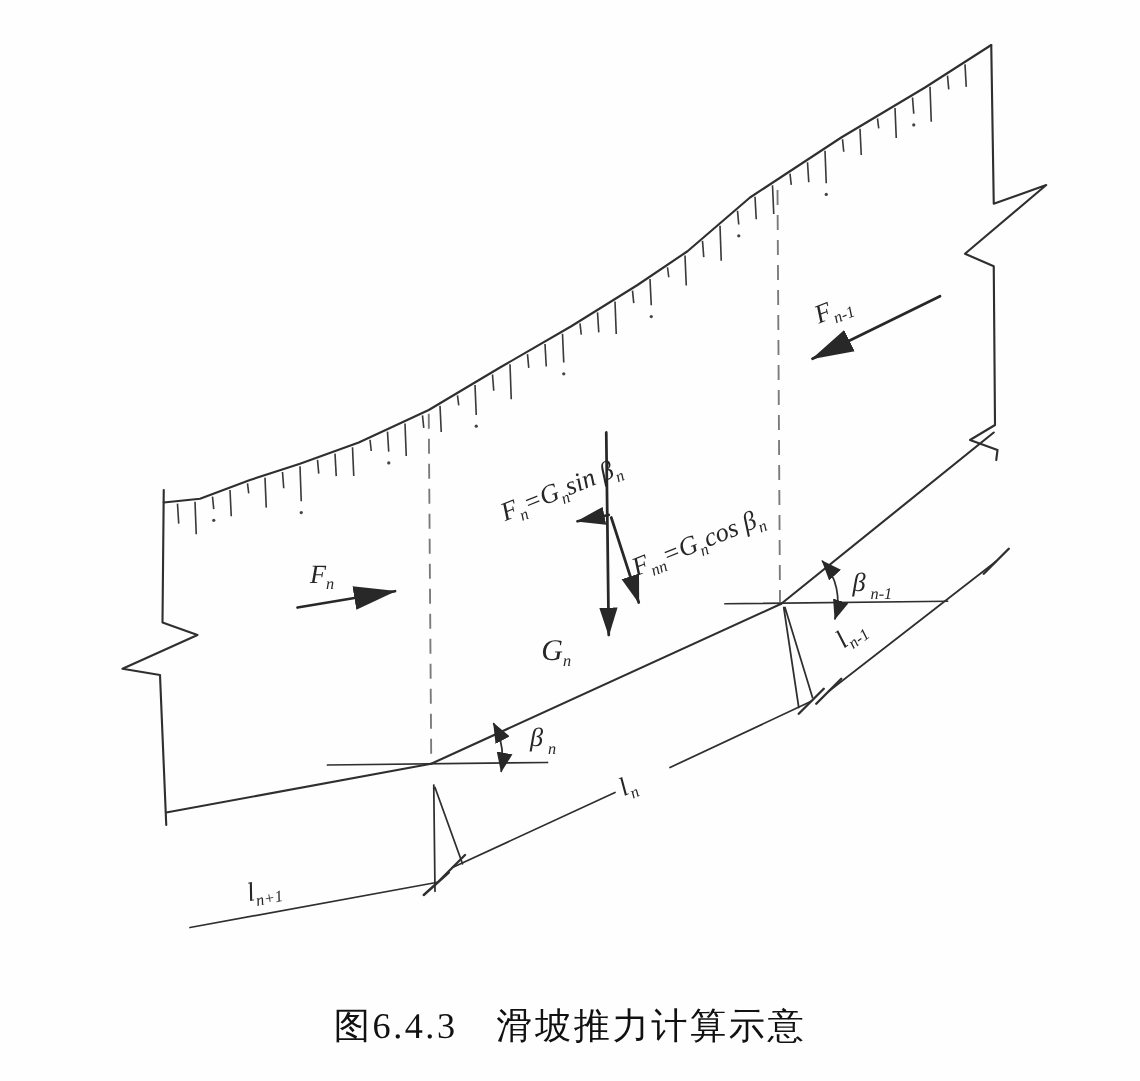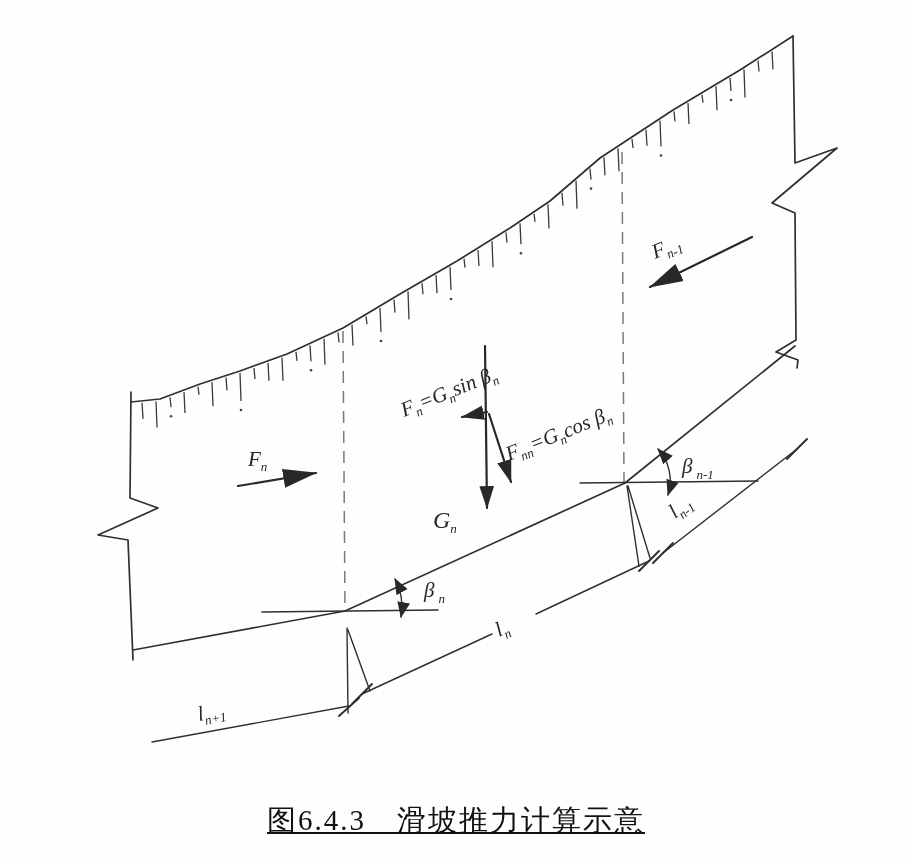--- a/index.html
+++ b/index.html
@@ -11,21 +11,21 @@
   .dash{stroke:#7a7a7a;stroke-width:1.5;fill:none;stroke-dasharray:12 8;}
   .force{stroke:#282828;stroke-width:2.2;fill:none;stroke-linecap:round;}
   .tick{stroke:#2f2f2f;stroke-width:1.9;fill:none;stroke-linecap:round;}
   #hatch line{stroke:#3a3a3a;stroke-width:1.3;}
   text{fill:#262626;}
   .math{font-family:"Liberation Serif","DejaVu Serif",serif;font-style:italic;font-size:21px;}
   .big{font-size:24px;}
   .sub{font-size:13px;font-style:italic;}
   .caption{position:absolute;top:801px;left:0;width:912px;text-align:center;
            font-size:29px;color:#111;letter-spacing:2px;
-           font-family:"Liberation Serif","DejaVu Serif",serif;text-decoration:underline;}
+           font-family:"Liberation Serif","DejaVu Serif",serif;}
 </style>
 </head>
 <body>
 
 <div class="page">
 
   <svg width="912" height="790" viewBox="0 0 912 790">
     <defs>
       <marker id="ah-big" markerUnits="userSpaceOnUse" viewBox="0 0 32 22" markerWidth="34" markerHeight="24" refX="31" refY="11" orient="auto">
         <path d="M0,2 L32,11 L0,20 z" fill="#282828"></path>

